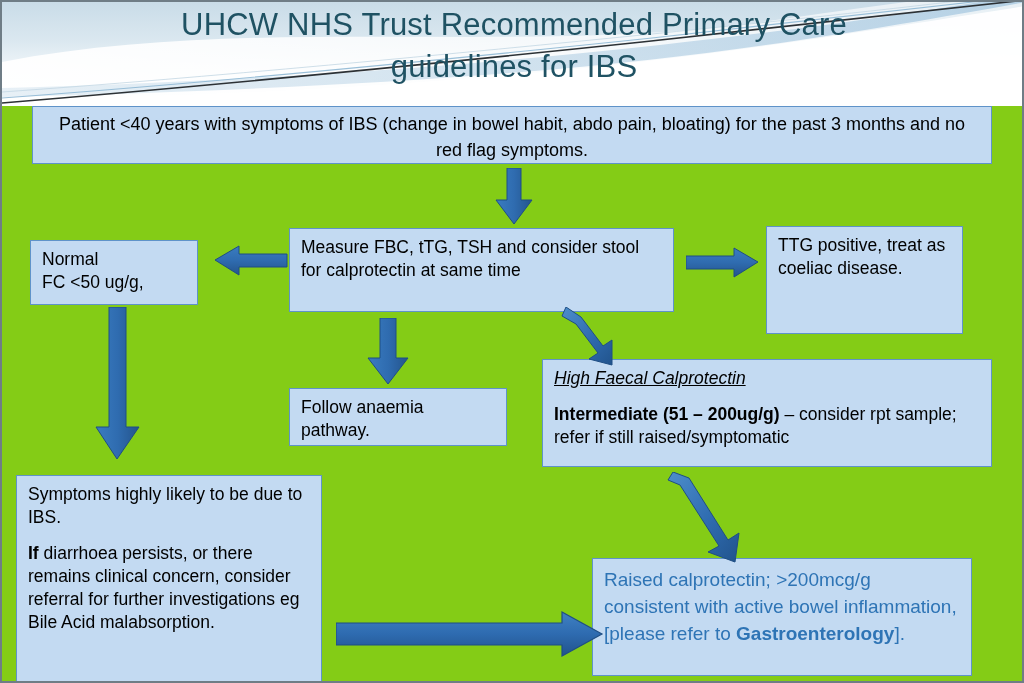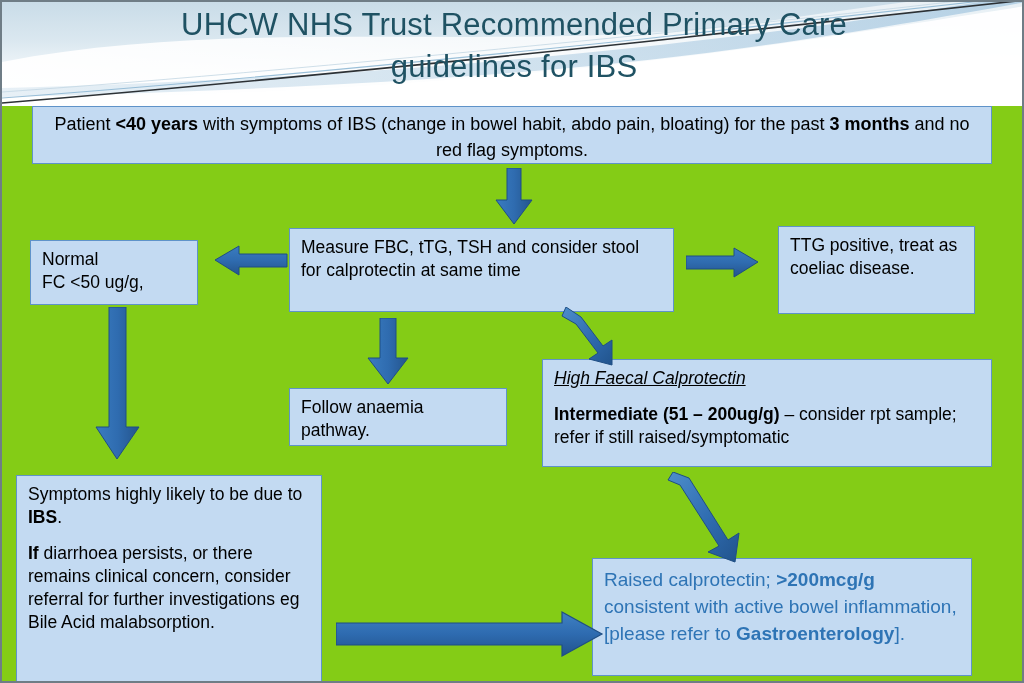--- a/index.html
+++ b/index.html
@@ -41,32 +41,32 @@
   .box{
     position:absolute;
     box-sizing:border-box;
     background:#c3daf2;
     border:1px solid #5f93c9;
     color:#000000;
     font-size:17.5px;
     line-height:23px;
     padding:7px 11px;
   }
-  .box b{font-weight:bold;}
+  .box b{font-weight:normal;}
   .box .bi{font-weight:bold;}
   .u{text-decoration:underline;font-style:italic;}
   .blue-text{color:#2e74b5;}
   .gap{display:block;height:13px;}
 
   
   #box-patient{left:30px;  top:104px; width:960px;height:58px;
                 font-size:18px;line-height:26px;padding:4px 12px;text-align:center;}
   #box-measure{left:287px; top:226px; width:385px;height:84px;}
   #box-normal{ left:28px;  top:238px; width:168px;height:65px;}
-  #box-ttg{    left:764px; top:224px; width:197px;height:88px;margin-left:12px;}
+  #box-ttg{    left:764px; top:224px; width:197px;height:108px;}
   #box-anaemia{left:287px; top:386px; width:218px;height:58px;}
   #box-hfc{    left:540px; top:357px; width:450px;height:108px;}
   #box-symptoms{left:14px; top:473px; width:306px;height:219px;}
   #box-raised{ left:590px; top:556px; width:380px;height:118px;
                font-size:19px;line-height:27px;}
 
   
   .arrow{position:absolute;}
 </style>
 </head>

